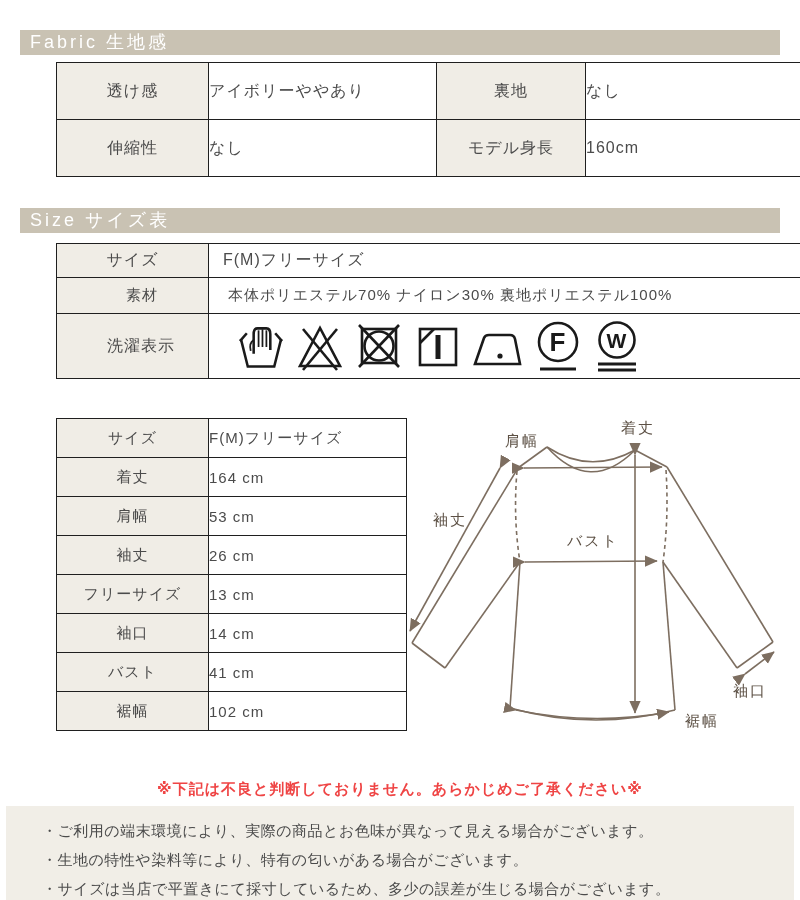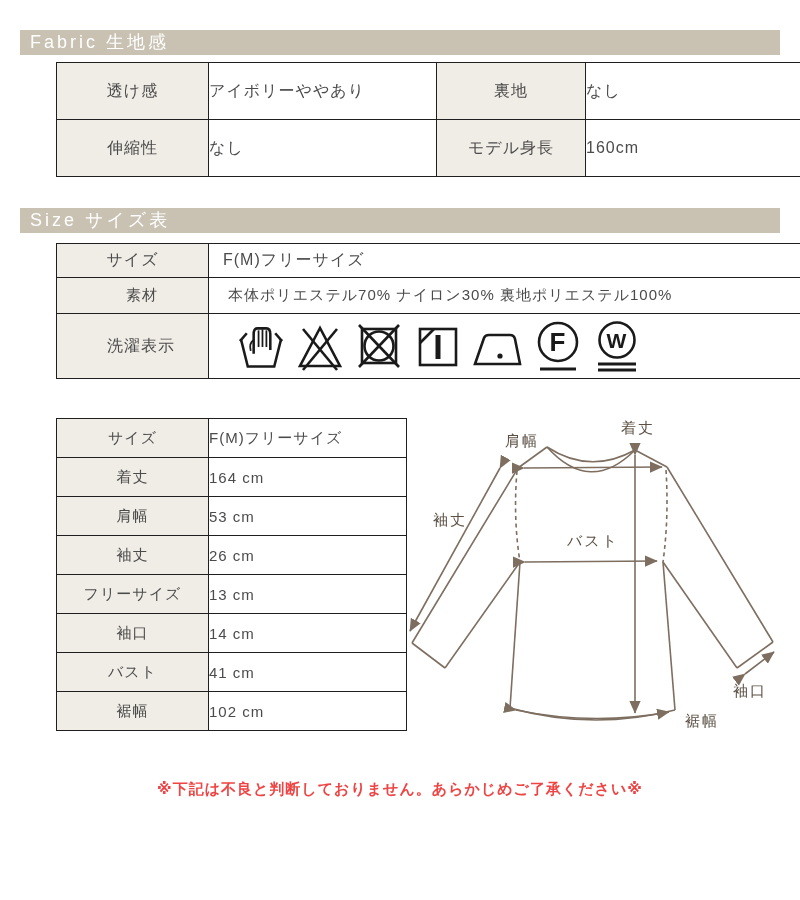--- a/index.html
+++ b/index.html
@@ -218,14 +218,19 @@
       <text x="120" y="33">肩幅</text>
       <text x="48" y="112">袖丈</text>
       <text x="182" y="133">バスト</text>
       <text x="348" y="283">袖口</text>
       <text x="300" y="313">裾幅</text>
     </g>
   </svg>
 
   <div id="notice-title">※下記は不良と判断しておりません。あらかじめご了承ください※</div>
 
+  <div id="notice-box">
+    <div class="note">・ご利用の端末環境により、実際の商品とお色味が異なって見える場合がございます。</div>
+    <div class="note">・生地の特性や染料等により、特有の匂いがある場合がございます。</div>
+    <div class="note">・サイズは当店で平置きにて採寸しているため、多少の誤差が生じる場合がございます。</div>
+  </div>
 
 </div>
 
 </body></html>

